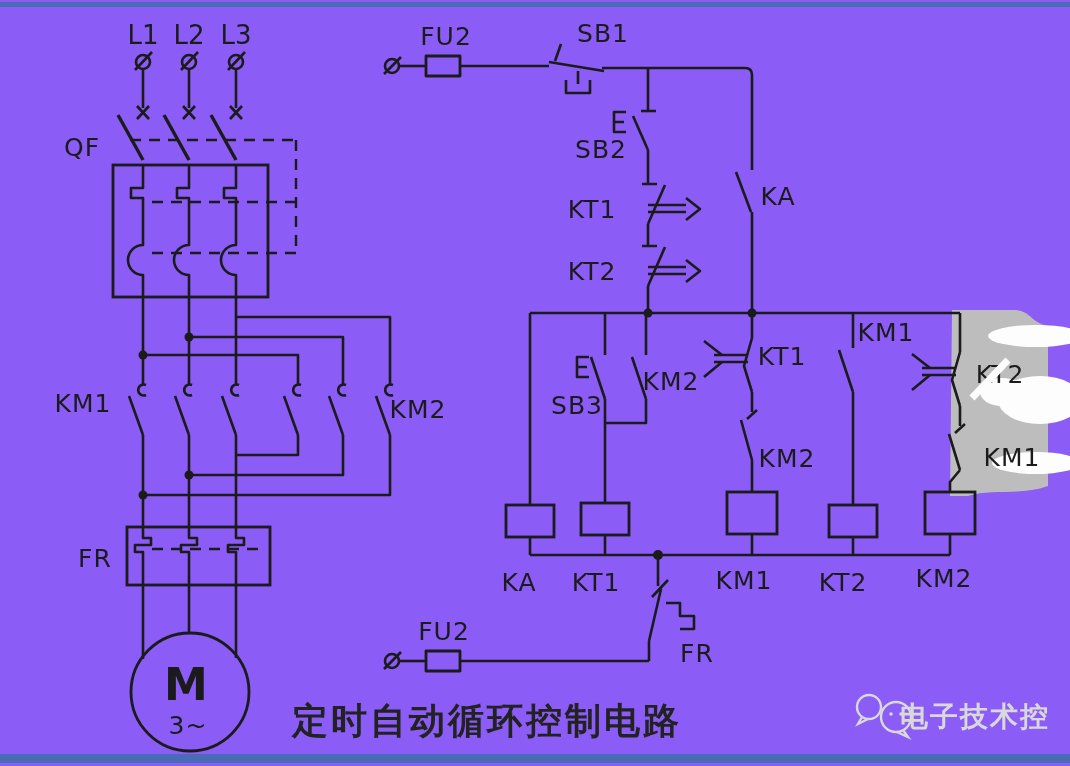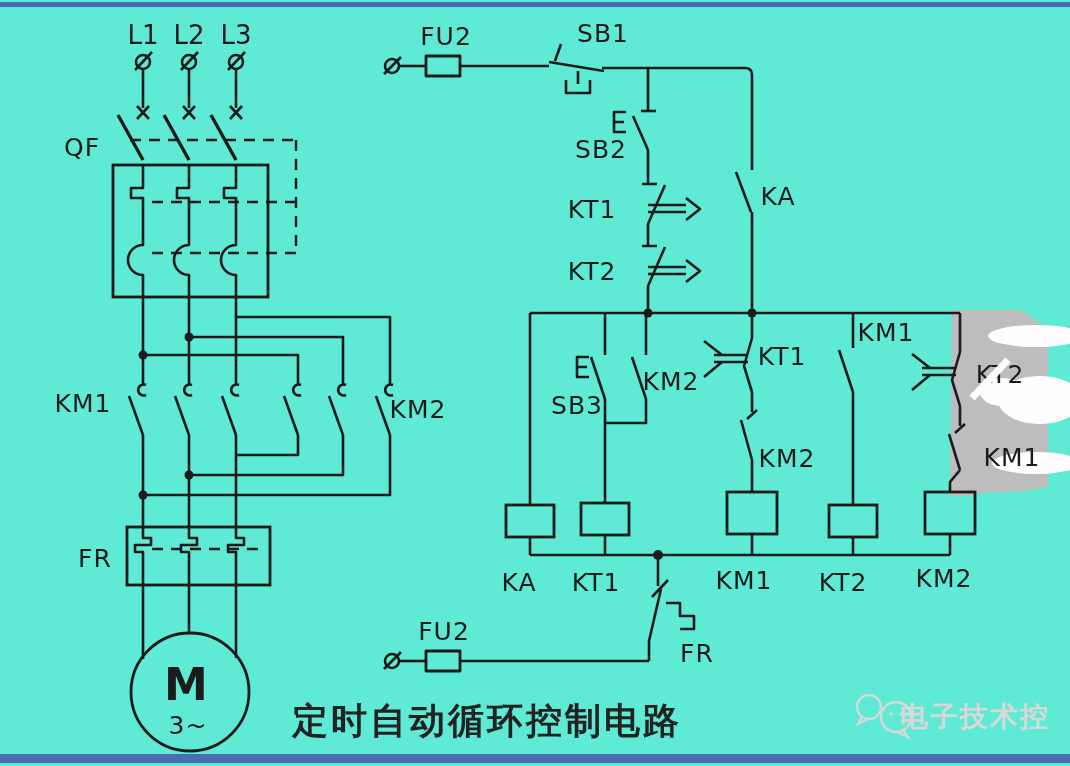--- a/index.html
+++ b/index.html
@@ -1,16 +1,16 @@
 <!DOCTYPE html>
 <html><head>
 <meta charset="utf-8">
 <style>
   html,body{margin:0;padding:0;background:#ffffff;}
-  #stage{position:relative;width:1070px;height:766px;background:#5eead4;overflow:hidden;
+  #stage{position:relative;width:1070px;height:766px;background:#8b5cf6;overflow:hidden;
          font-family:"DejaVu Sans",sans-serif;}
   svg{display:block}
   .wire{stroke:#1b1b1b;stroke-width:2.6;fill:none;stroke-linejoin:round;}
   .thick{stroke-width:3.4;}
   .dash{stroke:#1b1b1b;stroke-width:2.4;fill:none;stroke-dasharray:11 8;}
   .dot{fill:#1b1b1b;stroke:none;}
   .box{stroke:#1b1b1b;stroke-width:2.8;fill:none;}
   .lbl{font:500 25px "DejaVu Sans",sans-serif;fill:#1b1b1b;letter-spacing:1px;}
   .lbl-m{font:600 44px "DejaVu Sans",sans-serif;fill:#1b1b1b;}
   .lbl-ph{font:500 26px "DejaVu Sans",sans-serif;fill:#1b1b1b;}

